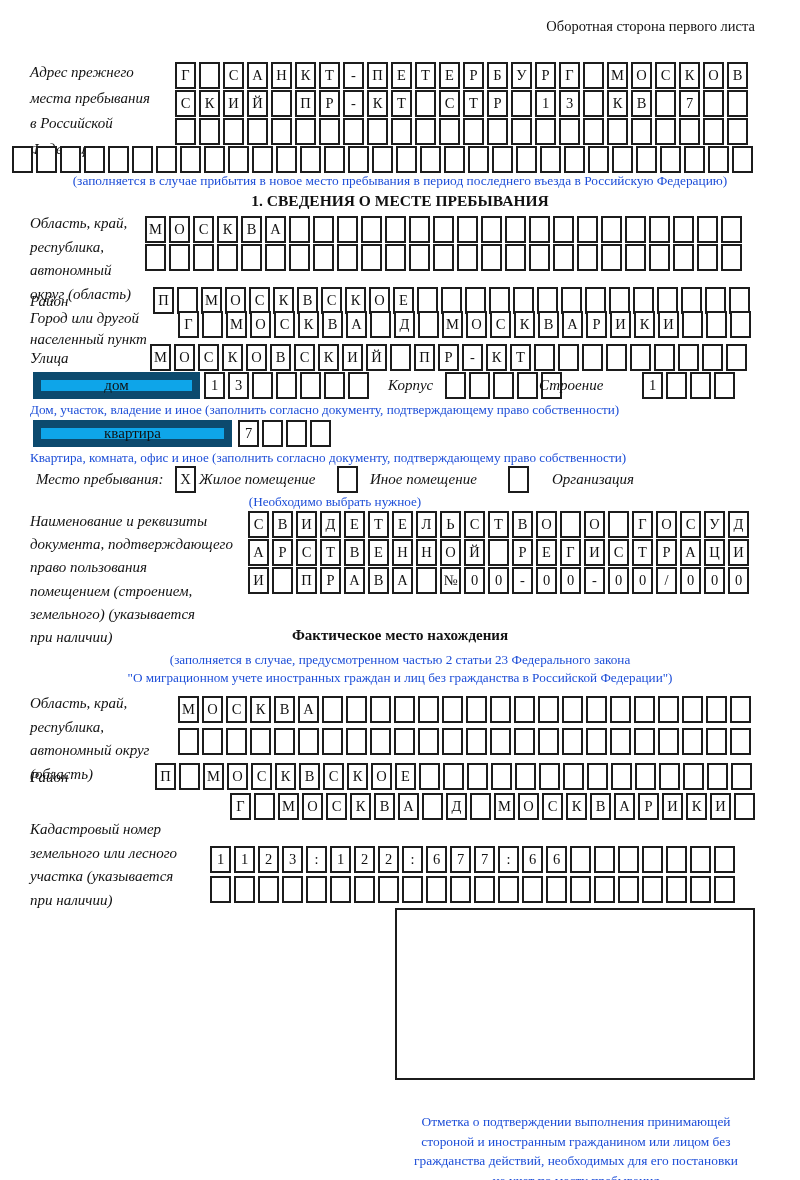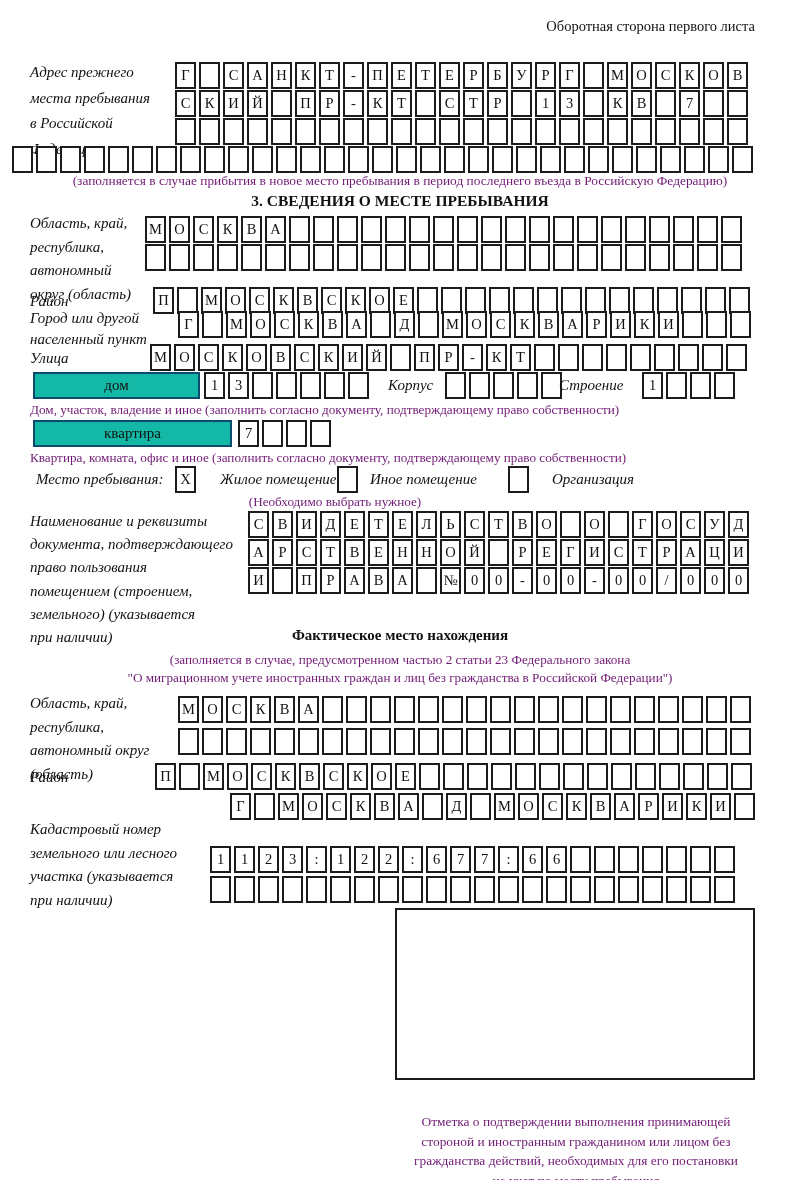--- a/index.html
+++ b/index.html
@@ -3,32 +3,32 @@
 <meta charset="utf-8">
 <style>
   html,body{margin:0;padding:0;background:#fff;}
   .page{
     position:relative;width:800px;height:1180px;background:#fff;
     font-family:"Liberation Serif","DejaVu Serif",serif;color:#111;
     overflow:hidden;
   }
   .abs{position:absolute;}
   .lbl{font-size:15px;line-height:23.5px;white-space:pre-line;font-style:italic;}
-  .note{font-size:13.2px;color:#701a75;}
+  .note{font-size:13.2px;color:#1d4ed8;}
   .center{left:0;width:800px;text-align:center;}
   .title{font-weight:bold;font-size:15.5px;}
   .cells{display:flex;}
   .cell{
     flex:0 0 auto;display:inline-flex;align-items:center;justify-content:center;
     width:21px;height:27px;border:2px solid #1c1c1c;box-sizing:border-box;
     margin-right:3px;font-size:14.5px;line-height:1;background:#fff;
   }
   .widebox{
-    border:2px solid #0c4a6e;box-sizing:border-box;height:27px;
-    display:flex;align-items:center;justify-content:center;font-size:15px;background:#14b8a6;
+    border:8px solid #0c4a6e;box-sizing:border-box;height:27px;
+    display:flex;align-items:center;justify-content:center;font-size:15px;background:#0ea5e9;
   }
   .stampbox{border:2px solid #1c1c1c;box-sizing:border-box;background:#fff;}
   .pre{white-space:pre-line;margin-top:24px;}
 </style>
 </head>
 <body>
 
 <div class="page">
 
   <div class="abs" style="top:18px;right:45px;font-size:14.5px;">Оборотная сторона первого листа</div>
@@ -143,21 +143,21 @@
       <span class="cell"></span>
       <span class="cell"></span>
       <span class="cell"></span>
       <span class="cell"></span>
       <span class="cell"></span>
       <span class="cell"></span>
       <span class="cell"></span>
     </div>
   <div class="abs note center" style="top:173px;font-size:13.4px;">(заполняется в случае прибытия в новое место пребывания в период последнего въезда в Российскую Федерацию)</div>
 
-  <div class="abs title center" style="top:192px;">3. СВЕДЕНИЯ О МЕСТЕ ПРЕБЫВАНИЯ</div>
+  <div class="abs title center" style="top:192px;">1. СВЕДЕНИЯ О МЕСТЕ ПРЕБЫВАНИЯ</div>
 
   <div class="abs lbl" style="left:30px;top:212px;">Область, край,
 республика,
 автономный
 округ (область)</div>
   <div class="abs cells" style="left:145px;top:216px;">
       <span class="cell">М</span>
       <span class="cell">О</span>
       <span class="cell">С</span>
       <span class="cell">К</span>
@@ -309,41 +309,41 @@
       <span class="cell"></span>
     </div>
   <div class="abs lbl" style="left:388px;top:374px;">Корпус</div>
   <div class="abs cells" style="left:445px;top:372px;">
       <span class="cell"></span>
       <span class="cell"></span>
       <span class="cell"></span>
       <span class="cell"></span>
       <span class="cell"></span>
     </div>
-  <div class="abs lbl" style="left:539px;top:374px;margin-left:20px;">Строение</div>
+  <div class="abs lbl" style="left:539px;top:374px;">Строение</div>
   <div class="abs cells" style="left:642px;top:372px;">
       <span class="cell">1</span>
       <span class="cell"></span>
       <span class="cell"></span>
       <span class="cell"></span>
     </div>
   <div class="abs widebox" style="left:33px;top:420px;width:199px;">квартира</div>
 
   <div class="abs note" style="left:30px;top:402px;">Дом, участок, владение и иное (заполнить согласно документу, подтверждающему право собственности)</div>
   <div class="abs cells" style="left:238px;top:420px;">
       <span class="cell">7</span>
       <span class="cell"></span>
       <span class="cell"></span>
       <span class="cell"></span>
     </div>
   <div class="abs note" style="left:30px;top:450px;">Квартира, комната, офис и иное (заполнить согласно документу, подтверждающему право собственности)</div>
 
   <div class="abs lbl" style="left:36px;top:468px;">Место пребывания:</div>
   <div class="abs cell" style="left:175px;top:466px;">X</div>
-  <div class="abs lbl" style="left:220px;top:468px;text-align:center;">Жилое помещение</div>
+  <div class="abs lbl" style="left:199px;top:468px;text-align:center;">Жилое помещение</div>
   <div class="abs cell" style="left:337px;top:466px;"></div>
   <div class="abs lbl" style="left:370px;top:468px;">Иное помещение</div>
   <div class="abs cell" style="left:508px;top:466px;"></div>
   <div class="abs lbl" style="left:552px;top:468px;">Организация</div>
   <div class="abs note" style="left:135px;top:494px;width:400px;text-align:center;">(Необходимо выбрать нужное)</div>
 
   <div class="abs lbl" style="left:30px;top:510px;line-height:23.2px;">Наименование и реквизиты
 документа, подтверждающего
 право пользования
 помещением (строением,

